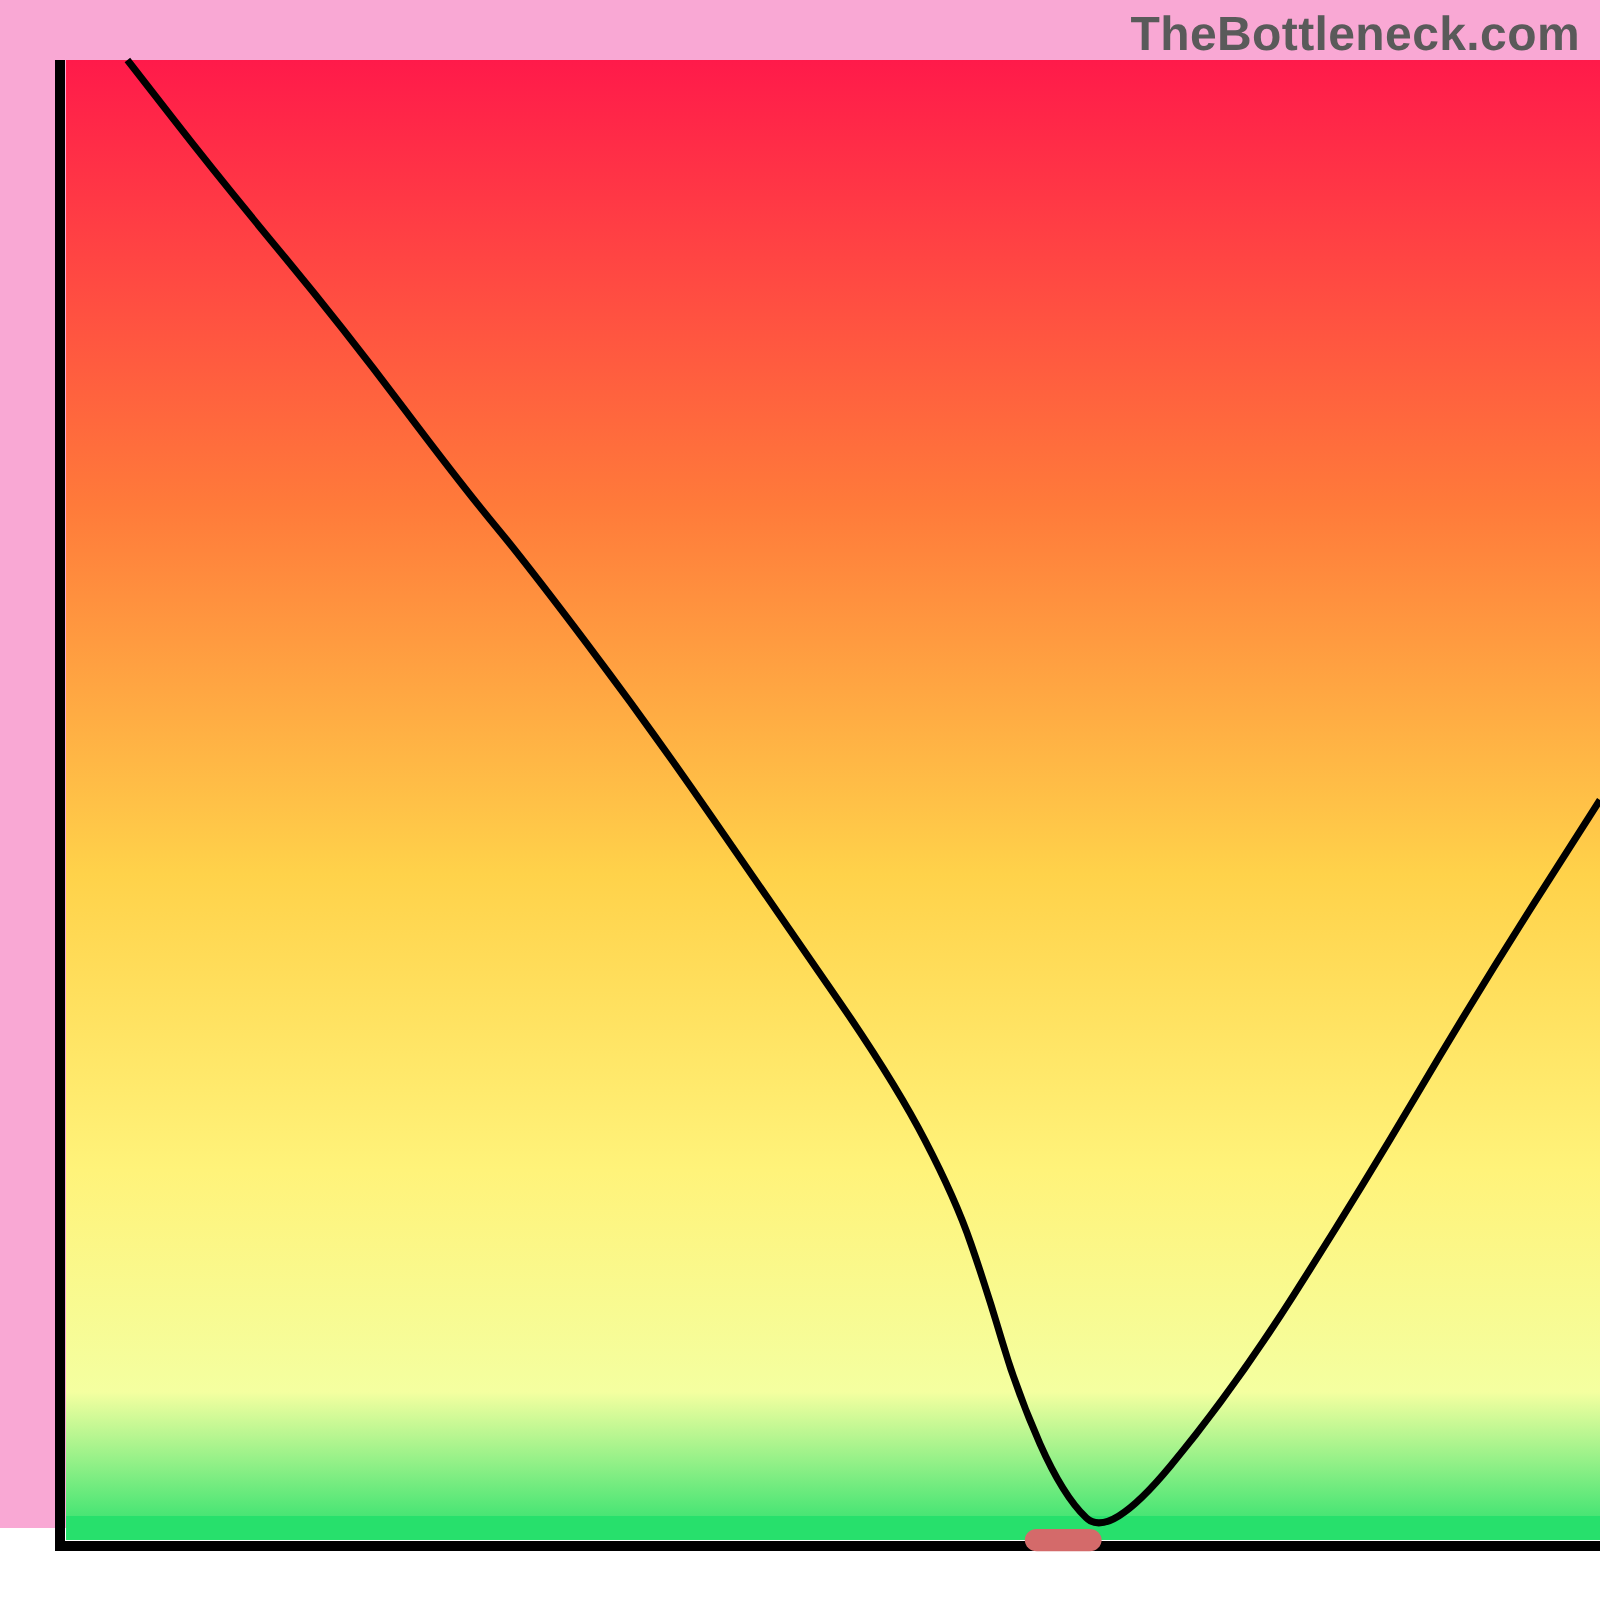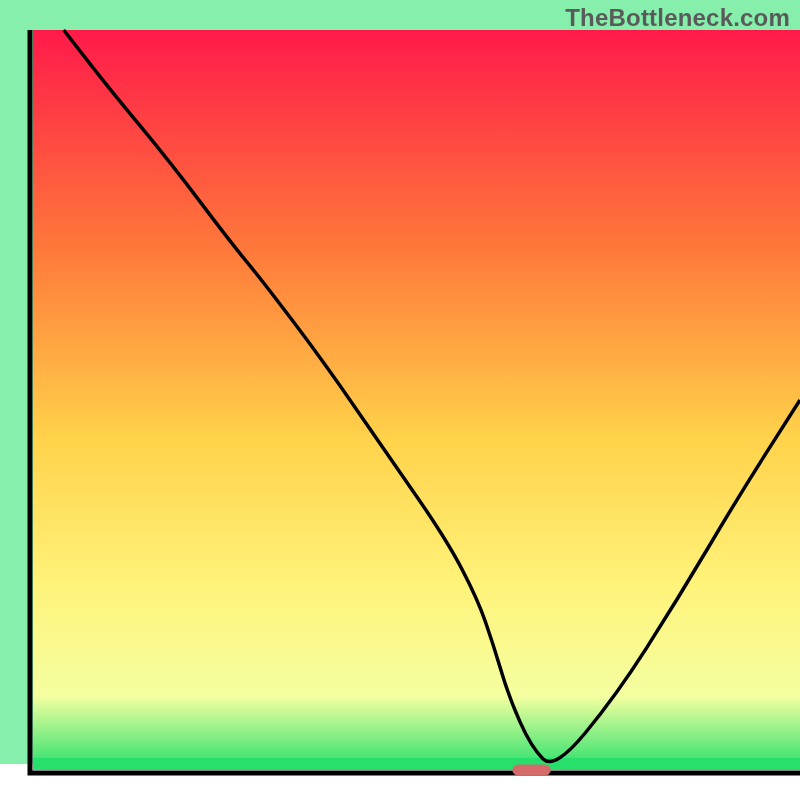--- a/index.html
+++ b/index.html
@@ -7,21 +7,21 @@
     padding: 0;
     width: 800px;
     height: 800px;
     overflow: hidden;
     font-family: Arial, Helvetica, sans-serif;
   }
   .chart-container {
     position: relative;
     width: 800px;
     height: 764px;
-    background: #86efac;
+    background: #f9a8d4;
   }
   .watermark {
     position: absolute;
     top: 4px;
     right: 10px;
     font-size: 24px;
     font-weight: bold;
     color: #5a5a5a;
     letter-spacing: 0.2px;
     z-index: 10;

